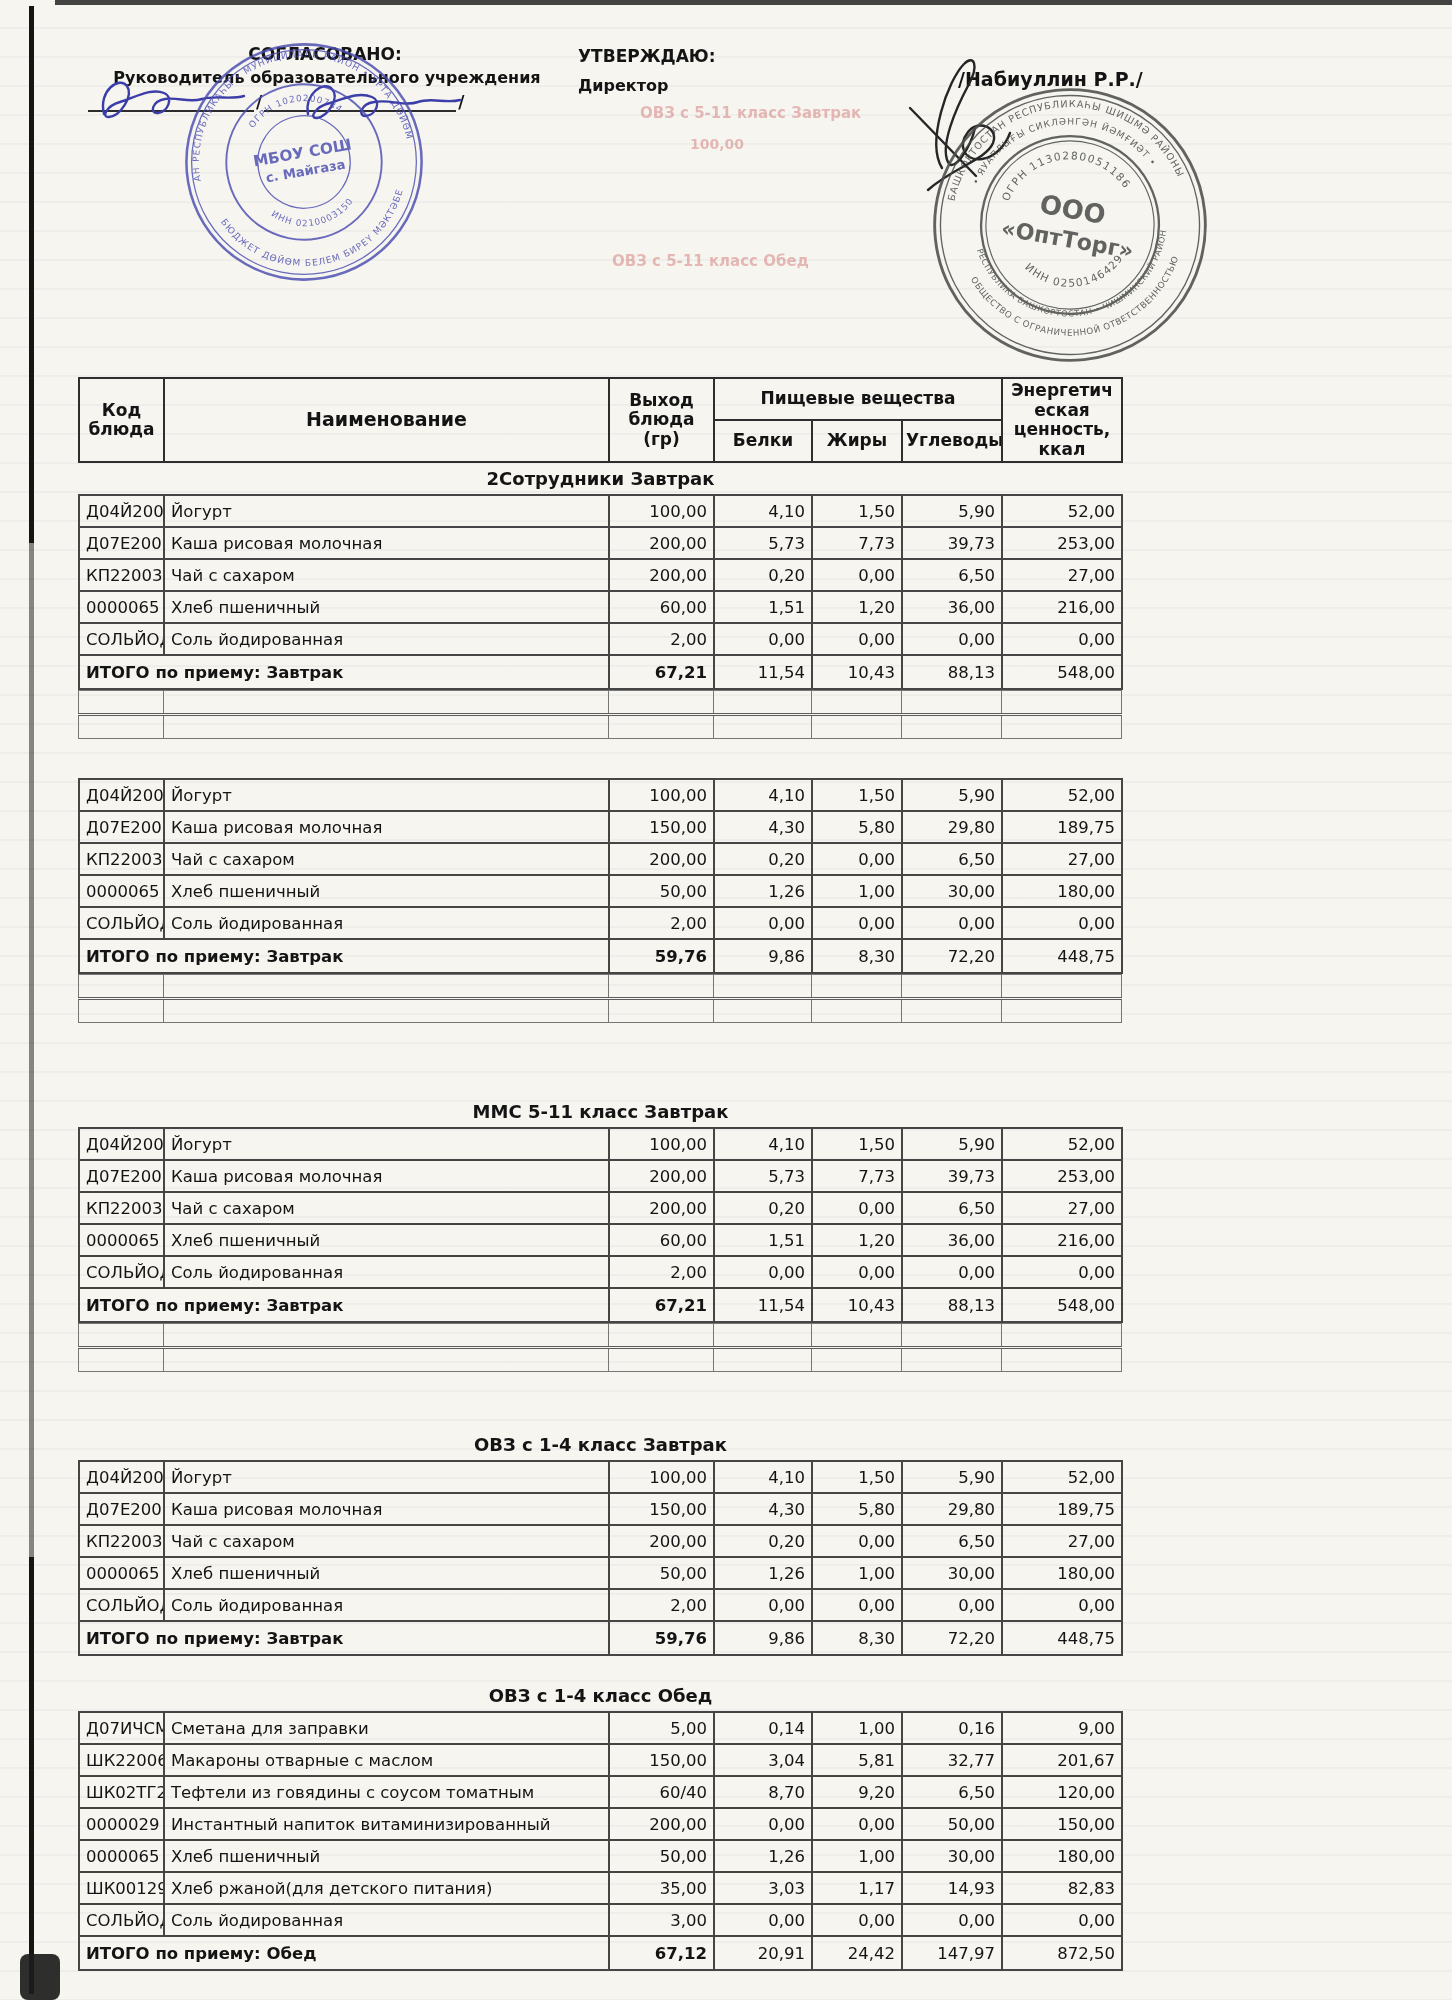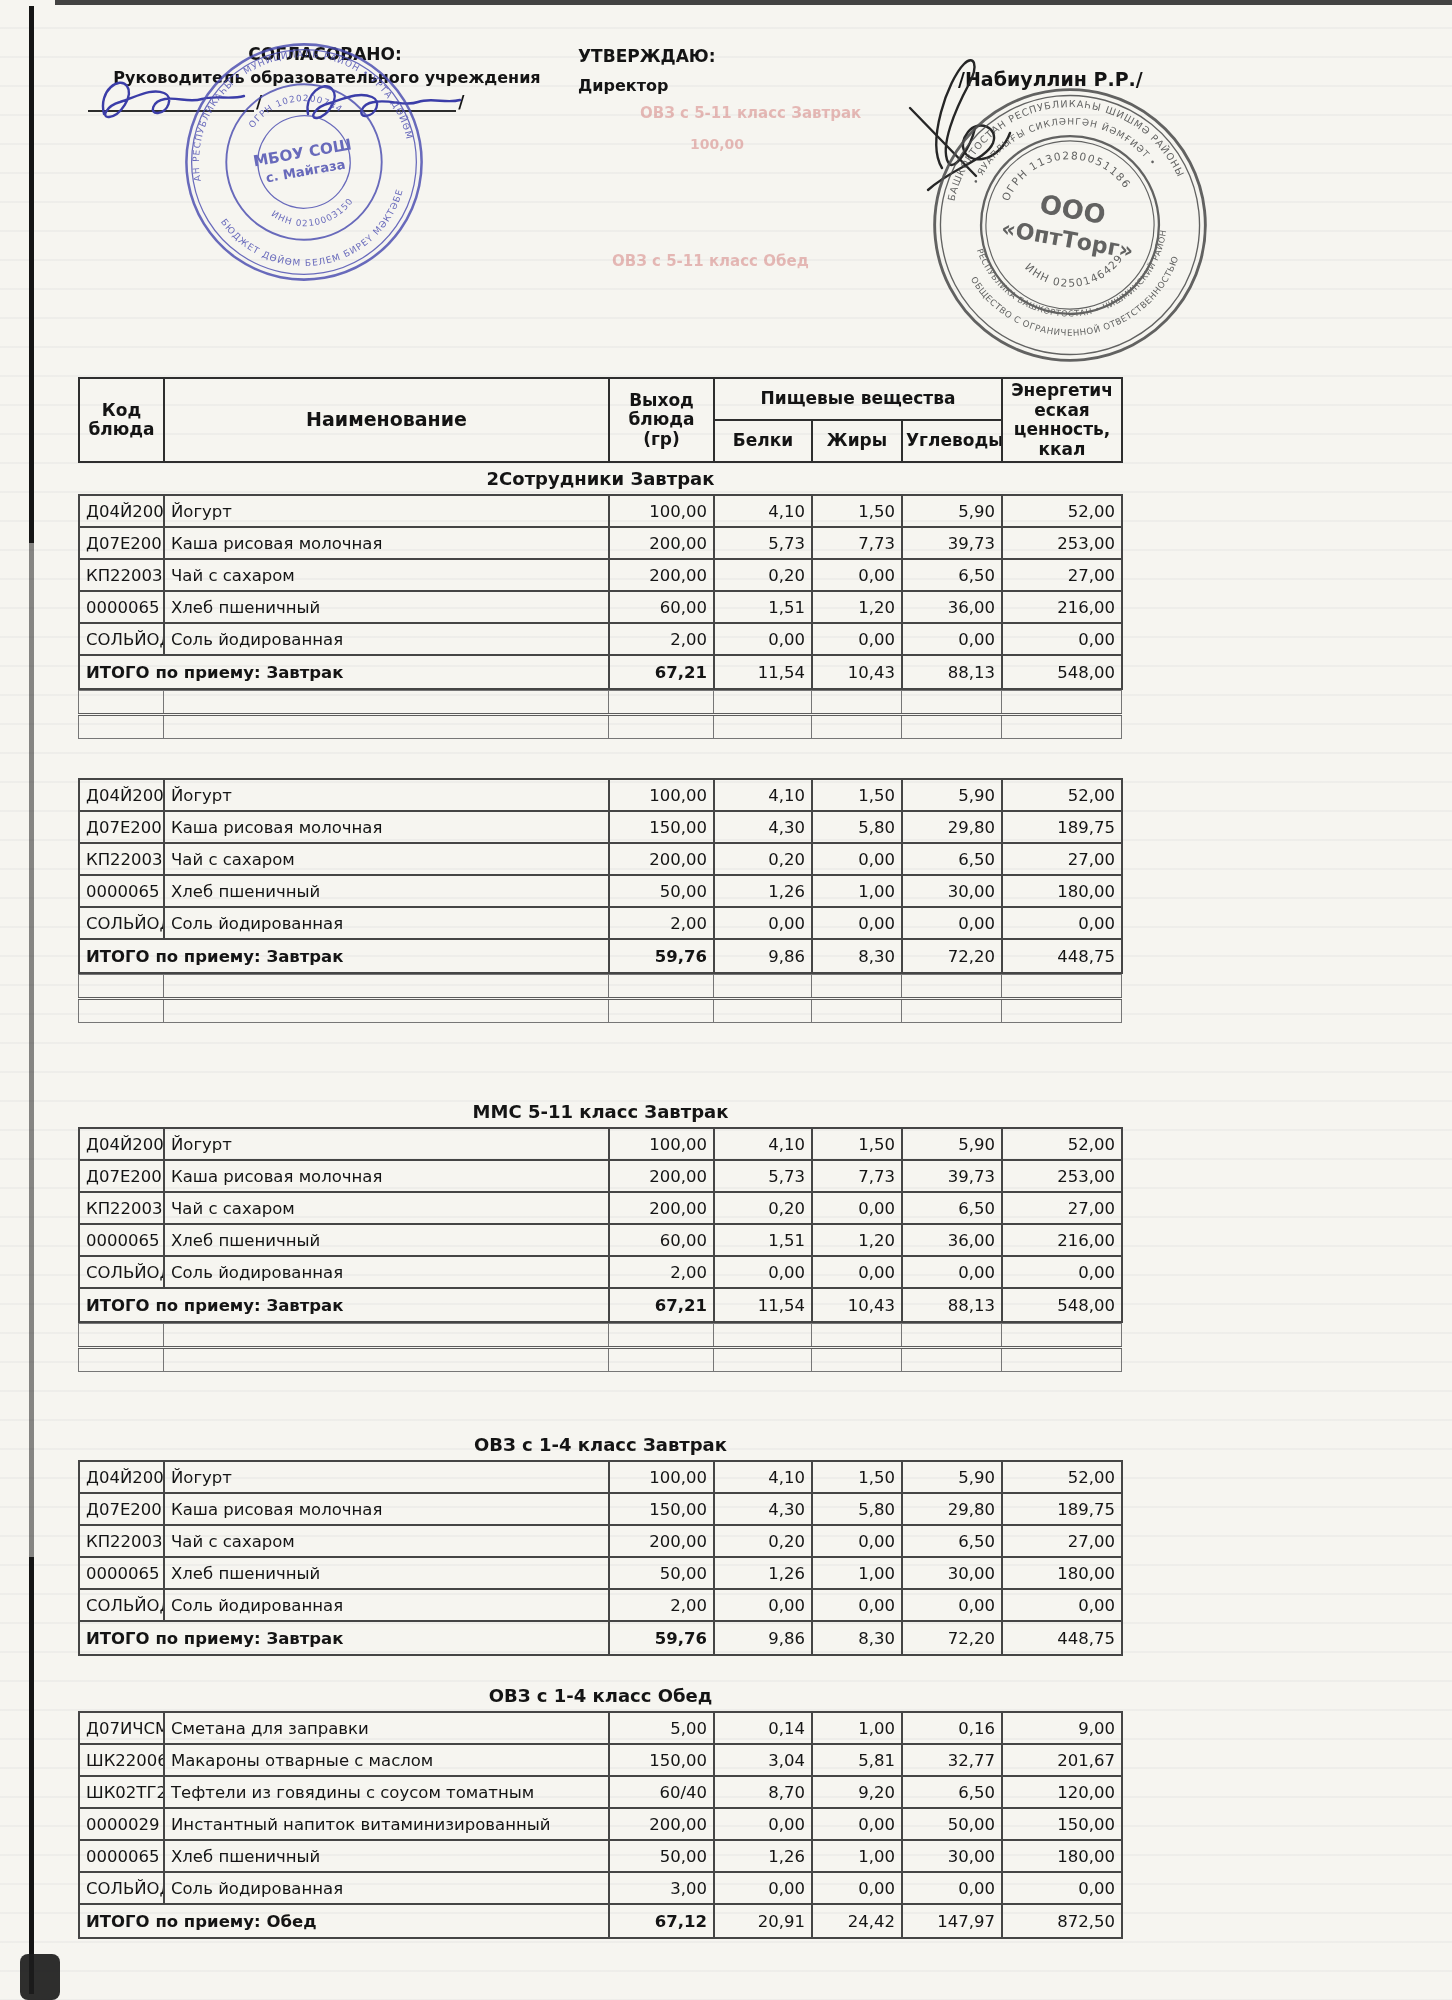--- a/index.html
+++ b/index.html
@@ -595,20 +595,29 @@
               <tr>
                 <td class="c-code">0000065</td>
                 <td class="c-name">Хлеб пшеничный</td>
                 <td class="c-num c-out">50,00</td>
                 <td class="c-num">1,26</td>
                 <td class="c-num">1,00</td>
                 <td class="c-num">30,00</td>
                 <td class="c-num c-kcal">180,00</td>
               </tr>
               <tr>
+                <td class="c-code">ШК00129</td>
+                <td class="c-name">Хлеб ржаной(для детского питания)</td>
+                <td class="c-num c-out">35,00</td>
+                <td class="c-num">3,03</td>
+                <td class="c-num">1,17</td>
+                <td class="c-num">14,93</td>
+                <td class="c-num c-kcal">82,83</td>
+              </tr>
+              <tr>
                 <td class="c-code">СОЛЬЙОД</td>
                 <td class="c-name">Соль йодированная</td>
                 <td class="c-num c-out">3,00</td>
                 <td class="c-num">0,00</td>
                 <td class="c-num">0,00</td>
                 <td class="c-num">0,00</td>
                 <td class="c-num c-kcal">0,00</td>
               </tr>
               <tr class="total-row">
                 <td colspan="2" class="c-total-label">ИТОГО по приему: Обед</td>

